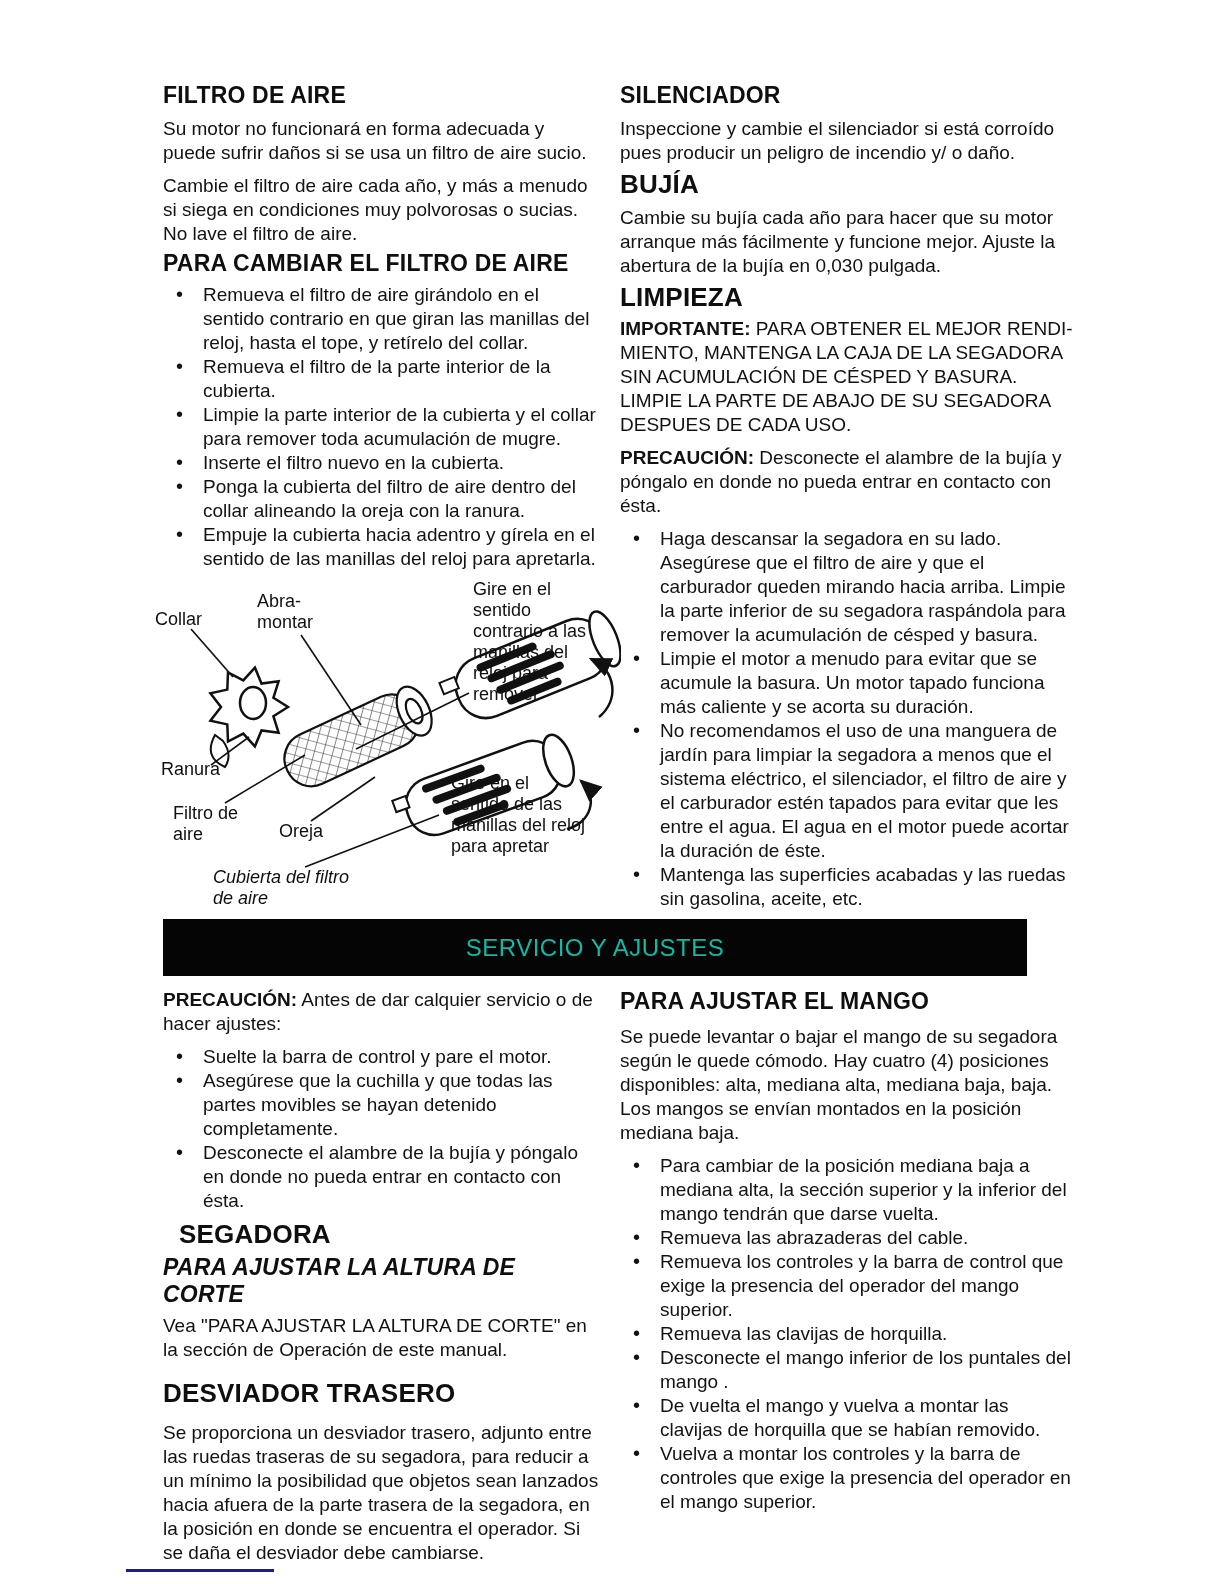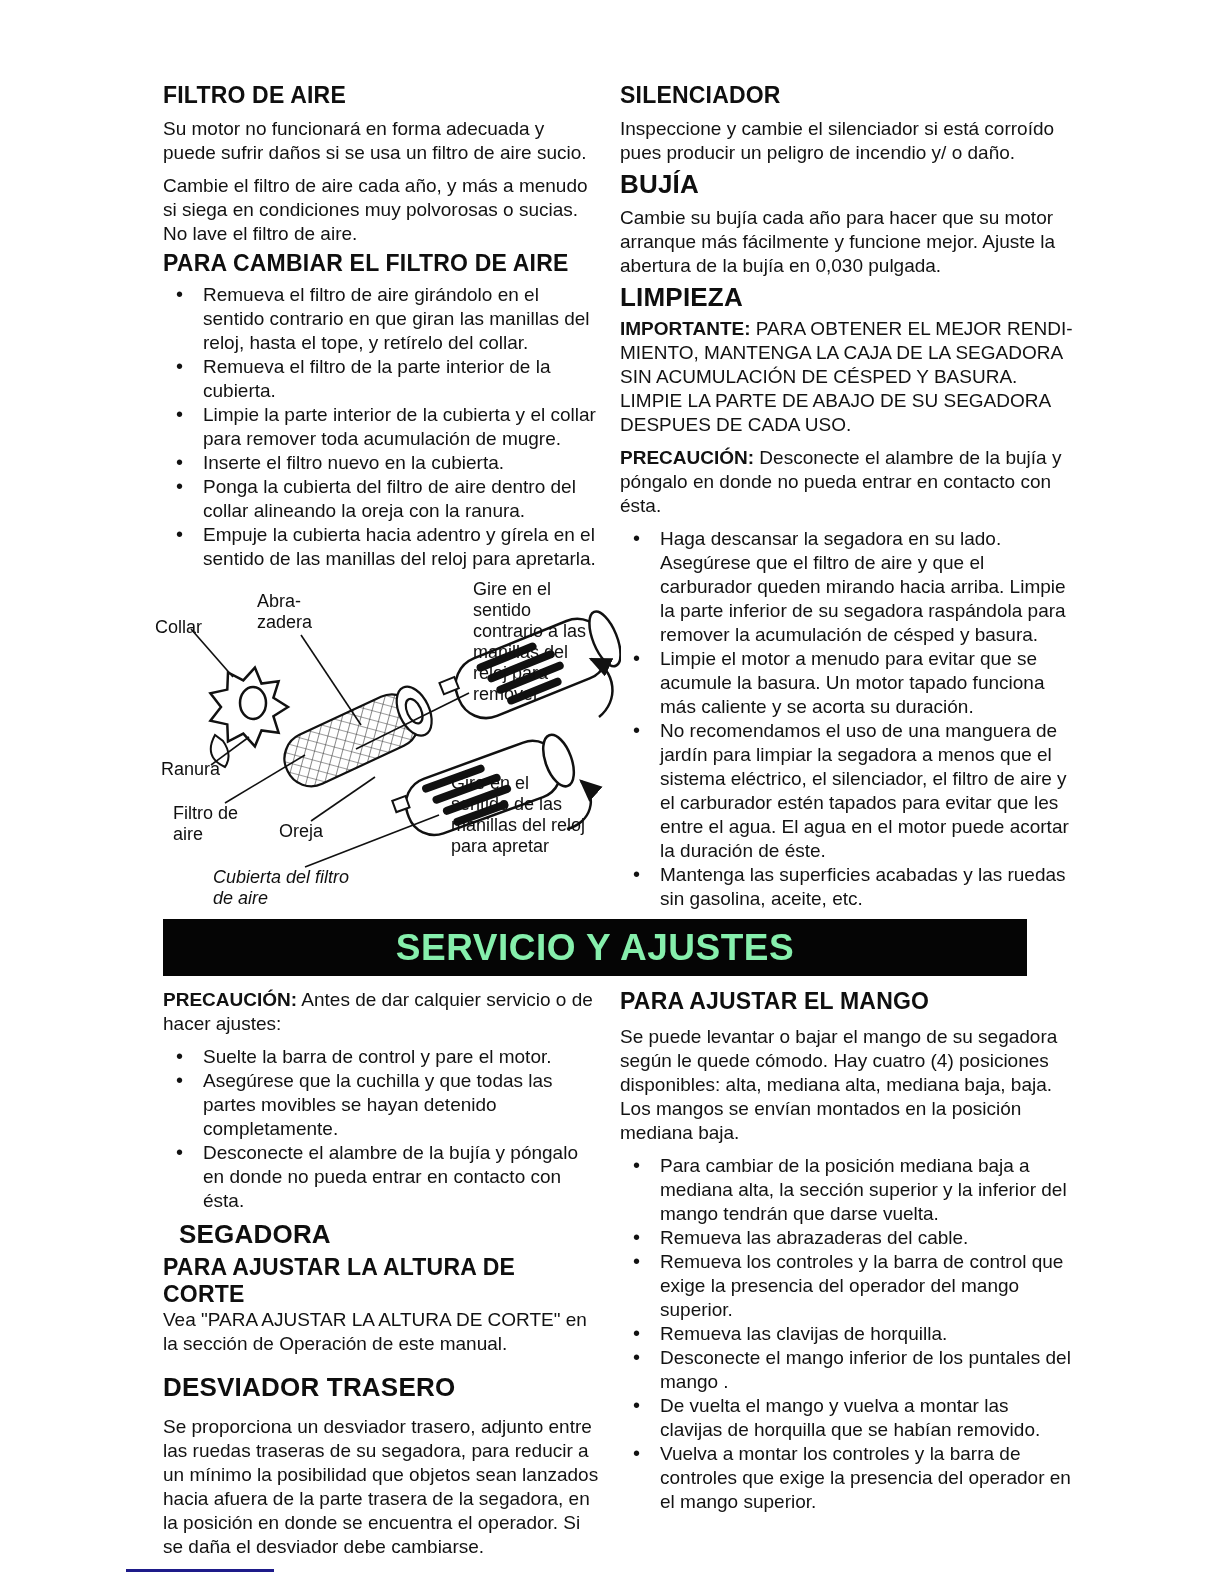--- a/index.html
+++ b/index.html
@@ -28,21 +28,21 @@
   .diagram svg{position:absolute;left:0;top:0;}
   .dlabel{
     position:absolute;font-size:18px;line-height:21px;
     white-space:pre-line;color:#101010;
   }
   
   .banner{
     margin-top:2px;width:864px;height:57px;background:#050505;
     display:flex;align-items:center;justify-content:center;
   }
-  .banner span{color:#86efac;font-size:37px;font-weight:700;letter-spacing:.5px;}
+  .banner span{color:#14b8a6;font-size:24px;font-weight:400;letter-spacing:.5px;}
   .bottom{margin-top:12px;}
   .footer-line{position:absolute;left:126px;top:1569px;width:148px;height:3px;background:#1e1b8a;}
 </style>
 </head>
 <body>
 
 <div class="page">
   <div class="content">
 
     <div class="cols">
@@ -107,23 +107,23 @@
             <g stroke="#111" stroke-width="1.6">
               <line x1="38" y1="52" x2="80" y2="100"></line>
               <line x1="148" y1="58" x2="208" y2="148"></line>
               <line x1="316" y1="116" x2="203" y2="172"></line>
               <line x1="58" y1="188" x2="96" y2="160"></line>
               <line x1="72" y1="226" x2="152" y2="178"></line>
               <line x1="158" y1="244" x2="222" y2="200"></line>
               <line x1="152" y1="290" x2="286" y2="238"></line>
             </g>
           </svg>
-          <span class="dlabel" style="left:2px;top:32px;margin-top:8px;">Collar</span>
+          <span class="dlabel" style="left:2px;top:32px;">Collar</span>
           <span class="dlabel" style="left:104px;top:14px;">Abra-
-zadera</span>
+montar</span>
           <span class="dlabel" style="left:320px;top:2px;width:145px;">Gire en el
 sentido
 contrario a las
 manillas del
 reloj para
 remover</span>
           <span class="dlabel" style="left:8px;top:182px;">Ranura</span>
           <span class="dlabel" style="left:20px;top:226px;">Filtro de
 aire</span>
           <span class="dlabel" style="left:126px;top:244px;">Oreja</span>
@@ -160,21 +160,21 @@
     <div class="cols bottom">
 
       <div>
         <p><strong>PRECAUCIÓN:</strong> <span>Antes de dar calquier servicio o de hacer ajustes:</span></p>
         <ul class="bullets">
           <li>Suelte la barra de control y pare el motor.</li>
           <li>Asegúrese que la cuchilla y que todas las partes movibles se hayan detenido completamente.</li>
           <li>Desconecte el alambre de la bujía y póngalo en donde no pueda entrar en contacto con ésta.</li>
         </ul>
         <h3 class="h-lg" style="margin:6px 16px 4px;">SEGADORA</h3>
-        <h3 class="h-md" style="margin:0 0 0;">PARA AJUSTAR LA ALTURA DE CORTE</h3>
+        <h3 class="h-md" style="margin:0 0 6px;font-style:italic;">PARA AJUSTAR LA ALTURA DE CORTE</h3>
         <p>Vea "PARA AJUSTAR LA ALTURA DE CORTE" en la sección de Operación de este manual.</p>
         <h3 class="h-lg" style="margin:16px 0 12px;">DESVIADOR TRASERO</h3>
         <p>Se proporciona un desviador trasero, adjunto entre las ruedas traseras de su segadora, para reducir a un mínimo la posibilidad que objetos sean lanzados hacia afuera de la parte trasera de la segadora, en la posición en donde se encuentra el operador. Si se daña el desviador debe cambiarse.</p>
       </div>
 
       <div>
         <h3 class="h-md" style="margin-bottom:10px;">PARA AJUSTAR EL MANGO</h3>
         <p>Se puede levantar o bajar el mango de su segadora según le quede cómodo. Hay cuatro (4) posiciones disponibles: alta, mediana alta, mediana baja, baja. Los mangos se envían montados en la posición mediana baja.</p>
         <ul class="bullets">
           <li>Para cambiar de la posición mediana baja a mediana alta, la sección superior y la inferior del mango tendrán que darse vuelta.</li>

